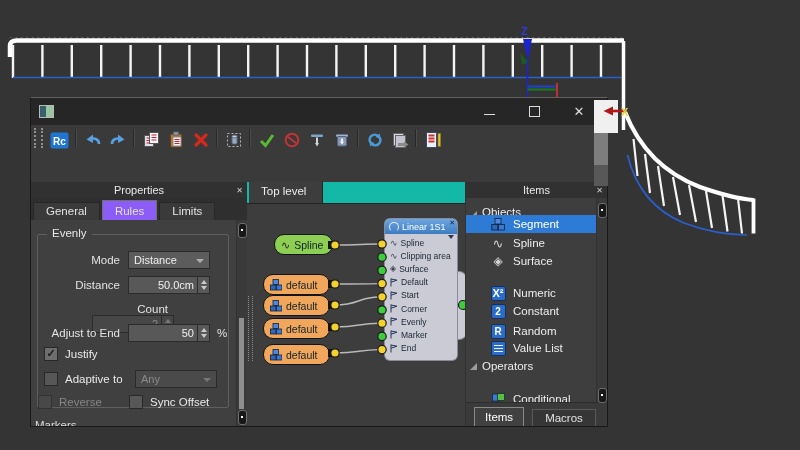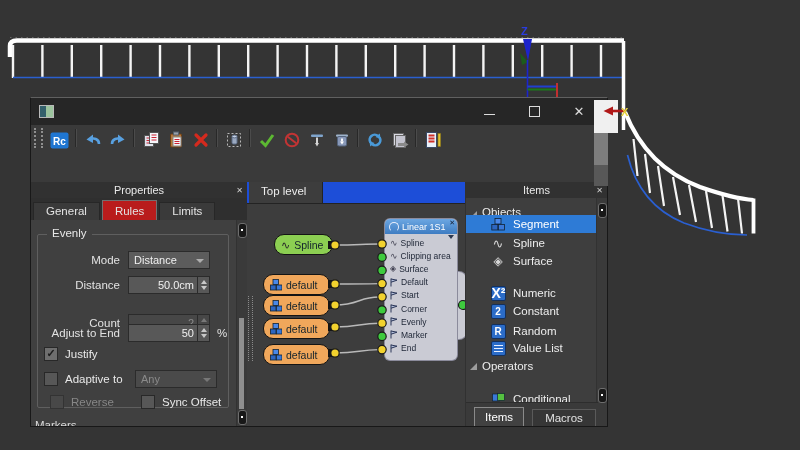--- a/index.html
+++ b/index.html
@@ -41,21 +41,21 @@
   .phead{height:16px;background:#313131;color:#e9e9e9;font-size:11px;line-height:16px;text-align:center;position:relative;}
   .pclose{position:absolute;right:4px;top:1px;font-size:8px;color:#cfcfcf;}
   .pill{position:absolute;width:7px;height:13px;background:#181818;border:1px solid #6e6e6e;border-radius:3px;}
   .pill:after{content:"";position:absolute;left:2px;top:4.5px;width:2px;height:2.5px;background:#fff;}
 
   
   .props{width:216px;background:#404040;position:relative;box-sizing:border-box;}
   .ptabs{height:22px;background:#2f2f2f;display:flex;align-items:flex-end;padding-left:2px;gap:2px;}
   .ptab{background:#3a3a3a;border:1px solid #272727;border-bottom:none;color:#e3e3e3;font-size:11.5px;
         padding:2px 12px 3px;}
-  .ptab.active{background:#b91c1c;border-color:#707070;padding-top:4px;}
+  .ptab.active{background:#8b5cf6;border-color:#707070;padding-top:4px;}
   .pbody{position:absolute;top:38px;left:0;width:206px;bottom:0;overflow:hidden;}
   .vstrip{position:absolute;top:38px;right:0;width:10px;bottom:0;background:#3a3a3a;border-left:1px solid #323232;}
   .vthumb{position:absolute;left:2px;width:5px;background:#8f8f8f;}
 
   .gbox{position:absolute;left:6px;top:14px;width:190px;height:172px;border:1px solid #5f5f5f;border-radius:2px;}
   .gtitle{position:absolute;left:9px;top:-8px;background:#404040;padding:0 5px;color:#e8e8e8;font-size:11.5px;}
   .prow{position:absolute;left:4px;right:4px;height:20px;display:flex;align-items:center;}
   .plab{width:78px;text-align:right;color:#e2e2e2;font-size:11.5px;padding-right:8px;flex:none;}
   .combo{width:82px;height:18px;background:#5c5c5c;border:1px solid #2b2b2b;color:#f0f0f0;font-size:11px;
          display:flex;align-items:center;padding:0 5px;position:relative;box-sizing:border-box;flex:none;}
@@ -76,21 +76,21 @@
   .cb{width:12px;height:12px;background:#6e6e6e;border:1px solid #282828;color:#1d1d1d;font-size:11px;
       line-height:11px;text-align:center;font-weight:bold;flex:none;}
   .cb.empty{background:#575757;color:transparent;}
   .cb.dis{background:#484848;border-color:#333;color:transparent;}
   .cblab{color:#e8e8e8;font-size:11.5px;margin-left:7px;}
   .cblab.dim{color:#878787;}
   .clipped-section{position:absolute;left:4px;top:199px;color:#dadada;font-size:11.5px;}
 
   
   .canvas{flex:1;position:relative;background:#3d3d3d;overflow:hidden;}
-  .ctabbar{height:21px;background:#1d4ed8;border-bottom:1px solid #232323;display:flex;align-items:stretch;padding-left:2px;}
+  .ctabbar{height:21px;background:#14b8a6;border-bottom:1px solid #232323;display:flex;align-items:stretch;padding-left:2px;}
   .ctab{background:#3d3d3d;color:#ededed;font-size:11.5px;padding:3px 16px 0 12px;border-right:1px solid #232323;}
   .cbody{position:absolute;left:0;top:21px;right:0;bottom:0;}
   .cgrip{position:absolute;left:1px;top:93px;height:65px;width:3px;border-left:1px dotted #8a8a8a;border-right:1px dotted #8a8a8a;}
   .node{position:absolute;height:19px;border:1.6px solid #141414;border-radius:10px;display:flex;align-items:center;
         gap:4px;padding:0 7px 0 6px;font-size:10.5px;color:#12222c;}
   .node.green{background:#8ccf52;left:27px;top:31px;width:44px;}
   .node.orange{background:#f0a75b;left:16px;width:52px;}
   .squig{font-size:11px;color:#2a2a2a;line-height:10px;}
   .lnode{position:absolute;left:138px;top:16px;width:72px;height:141px;background:#cacbd4;border-radius:5px;
          box-shadow:0 0 0 1px #8b8b9c;z-index:2;}
@@ -110,21 +110,21 @@
   
   .items{width:142px;background:#3e3e3e;position:relative;border-left:1px solid #313131;box-sizing:border-box;}
   .ibody{position:absolute;top:16px;left:0;width:132px;bottom:0;overflow:hidden;}
   .istrip{position:absolute;top:16px;right:0;width:10px;bottom:0;background:#3a3a3a;border-left:1px solid #323232;}
   .irow{position:absolute;left:0;right:0;height:18px;display:flex;align-items:center;font-size:11.5px;color:#ededed;}
   .irow.sel{background:#2e7bd6;color:#ffffff;}
   .gmark{width:0;height:0;border-bottom:7px solid #9d9d9d;border-left:7px solid transparent;margin:0 5px 0 4px;flex:none;}
   .glab{font-size:11.5px;}
   .iico{width:16px;height:14px;margin-left:24px;margin-right:7px;display:flex;align-items:center;justify-content:center;flex:none;}
   .bluesq{width:13px;height:13px;background:#2b6cc8;border:1px solid #14305c;border-radius:2px;color:#fff;
-          font-size:14px;font-weight:bold;text-align:center;line-height:13px;}
+          font-size:11px;font-weight:bold;text-align:center;line-height:13px;}
   .listsq{width:13px;height:13px;background:#2b6cc8;border:1px solid #14305c;border-radius:2px;position:relative;}
   .listsq:after{content:"";position:absolute;left:2px;top:3px;width:9px;height:1.5px;background:#e8f0ff;
           box-shadow:0 3px 0 #e8f0ff,0 6px 0 #e8f0ff;}
   .diam{color:#d6d6d6;font-size:12px;}
   .itabs{position:absolute;left:0;right:0;bottom:0;height:23px;background:#3a3a3a;border-top:1px solid #2d2d2d;
          display:flex;align-items:flex-end;padding-left:8px;gap:8px;z-index:4;}
   .itab{box-sizing:border-box;font-size:11.5px;}
   .itab.active{background:#414141;border:1px solid #8a8a8a;border-bottom:none;height:19px;line-height:18px;
          padding:0 10px;color:#fff;}
   .itab.idle{background:#363636;border:1px solid #5a5a5a;border-bottom:none;height:17px;line-height:16px;
@@ -306,21 +306,21 @@
             <span class="plab">Distance</span>
             <span class="spin">
               <span class="val">50.0cm</span>
               <span class="arr">
                   <i class="tri-up"></i>
                   <i class="tri-dn"></i>
                 </span>
             </span>
           </div>
 
-          <div class="prow" style="top:78px;">
+          <div class="prow" style="top:68px;flex-direction:column;">
             <span class="plab">Count</span>
             <span class="spin dis">
               <span class="val">2</span>
               <span class="arr">
                   <i class="tri-up"></i>
                   <i class="tri-dn"></i>
                 </span>
             </span>
           </div>
 
@@ -343,21 +343,21 @@
 
           <div class="prow" style="top:134px;left:6px;">
             <span class="cb empty"></span>
             <span class="cblab" style="width:62px;">Adaptive to</span>
             <span class="combo dis" style="margin-left:8px;">
               <span>Any</span>
               <span class="caret"></span>
             </span>
           </div>
 
-          <div class="prow" style="top:157px;left:12px;">
+          <div class="prow" style="top:157px;left:0;">
             <span class="cb dis"></span>
             <span class="cblab dim" style="width:62px;">Reverse</span>
             <span class="cb empty" style="margin-left:8px;"></span>
             <span class="cblab">Sync Offset</span>
           </div>
         </div>
         <span class="clipped-section">Markers</span>
       </div>
       <div class="vstrip">
         <span class="pill" style="left:1px;top:3px;"></span>

